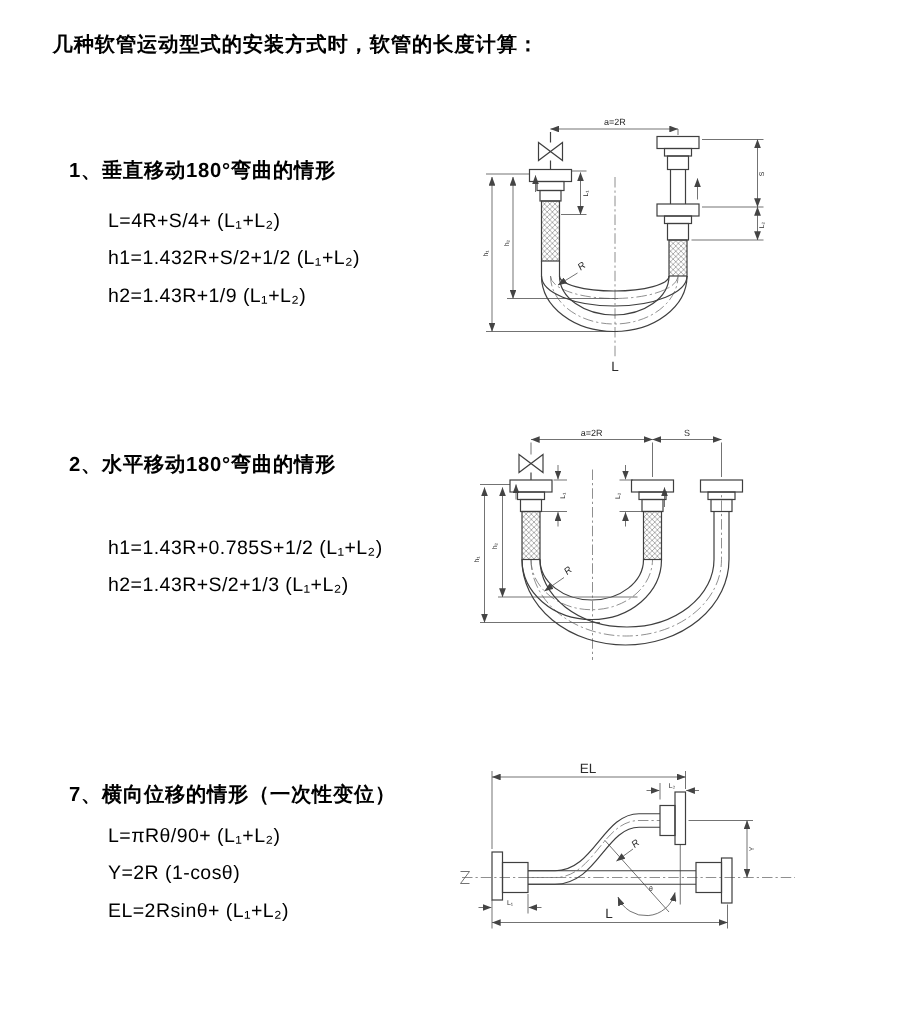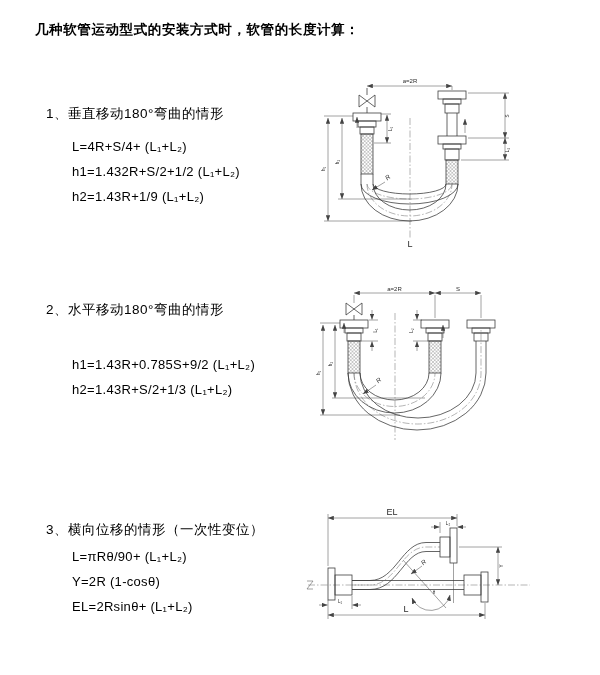--- a/index.html
+++ b/index.html
@@ -1,19 +1,19 @@
 <!DOCTYPE html>
 <html><head>
 <meta charset="utf-8">
 <style>
   html,body{margin:0;padding:0;background:#fff;}
   .page{position:relative;width:600px;height:675px;background:#ffffff;overflow:hidden;
         font-family:"Liberation Sans","DejaVu Sans",sans-serif;color:#000000;}
   .title{position:absolute;left:35px;top:21px;font-size:13.5px;font-weight:bold;letter-spacing:0.6px;}
-  .heading{position:absolute;left:46px;font-size:13.5px;font-weight:normal;letter-spacing:0.5px;white-space:nowrap;}
+  .heading{position:absolute;left:46px;font-size:13.5px;font-weight:bold;letter-spacing:0.5px;white-space:nowrap;}
   .formula{position:absolute;left:72px;font-size:13px;font-weight:normal;letter-spacing:0.3px;white-space:nowrap;}
   .h1{top:105px}.f11{top:139px}.f12{top:164px}.f13{top:189px}
   .h2{top:301px}.f21{top:332px}.f22{top:357px}.f23{top:382px}
   .h3{top:521px}.f31{top:549px}.f32{top:574px}.f33{top:599px}
   .dwg{position:absolute;}
   #d1{left:300px;top:66px;width:290px;height:192px;}
   #d2{left:300px;top:278px;width:290px;height:190px;}
   #d3{left:300px;top:500px;width:290px;height:160px;}
   svg .hw{stroke:#3f3f3f;stroke-width:0.8;fill:none;}
   svg .dl{stroke:#555;stroke-width:0.55;fill:none;}
@@ -30,24 +30,24 @@
 <div class="page">
 
   <div class="title">几种软管运动型式的安装方式时，软管的长度计算：</div>
 
   <div class="heading h1">1、垂直移动180°弯曲的情形</div>
   <div class="formula f11">L=4R+S/4+ (L₁+L₂)</div>
   <div class="formula f12">h1=1.432R+S/2+1/2 (L₁+L₂)</div>
   <div class="formula f13">h2=1.43R+1/9 (L₁+L₂)</div>
 
   <div class="heading h2">2、水平移动180°弯曲的情形</div>
-  <div class="formula f22">h1=1.43R+0.785S+9/2 (L₁+L₂)</div>
+  <div class="formula f22">h1=1.43R+0.785S+1/2 (L₁+L₂)</div>
   <div class="formula f23">h2=1.43R+S/2+1/3 (L₁+L₂)</div>
 
-  <div class="heading h3">3、横向位移的情形（一次性变位）</div>
+  <div class="heading h3">7、横向位移的情形（一次性变位）</div>
   <div class="formula f31">L=πRθ/90+ (L₁+L₂)</div>
   <div class="formula f32">Y=2R (1-cosθ)</div>
   <div class="formula f33">EL=2Rsinθ+ (L₁+L₂)</div>
 
   <svg id="d1" class="dwg" viewBox="0 0 290 192">
     <defs>
       <marker id="ar1" viewBox="0 0 6 4.5" markerWidth="6" markerHeight="4.5" refX="5.8" refY="2.25" orient="auto-start-reverse" markerUnits="userSpaceOnUse">
         <path d="M0,0 L6,2.25 L0,4.5 Z" fill="#444"></path>
       </marker>
       <pattern id="hb1" patternUnits="userSpaceOnUse" width="3.5" height="3.5">

